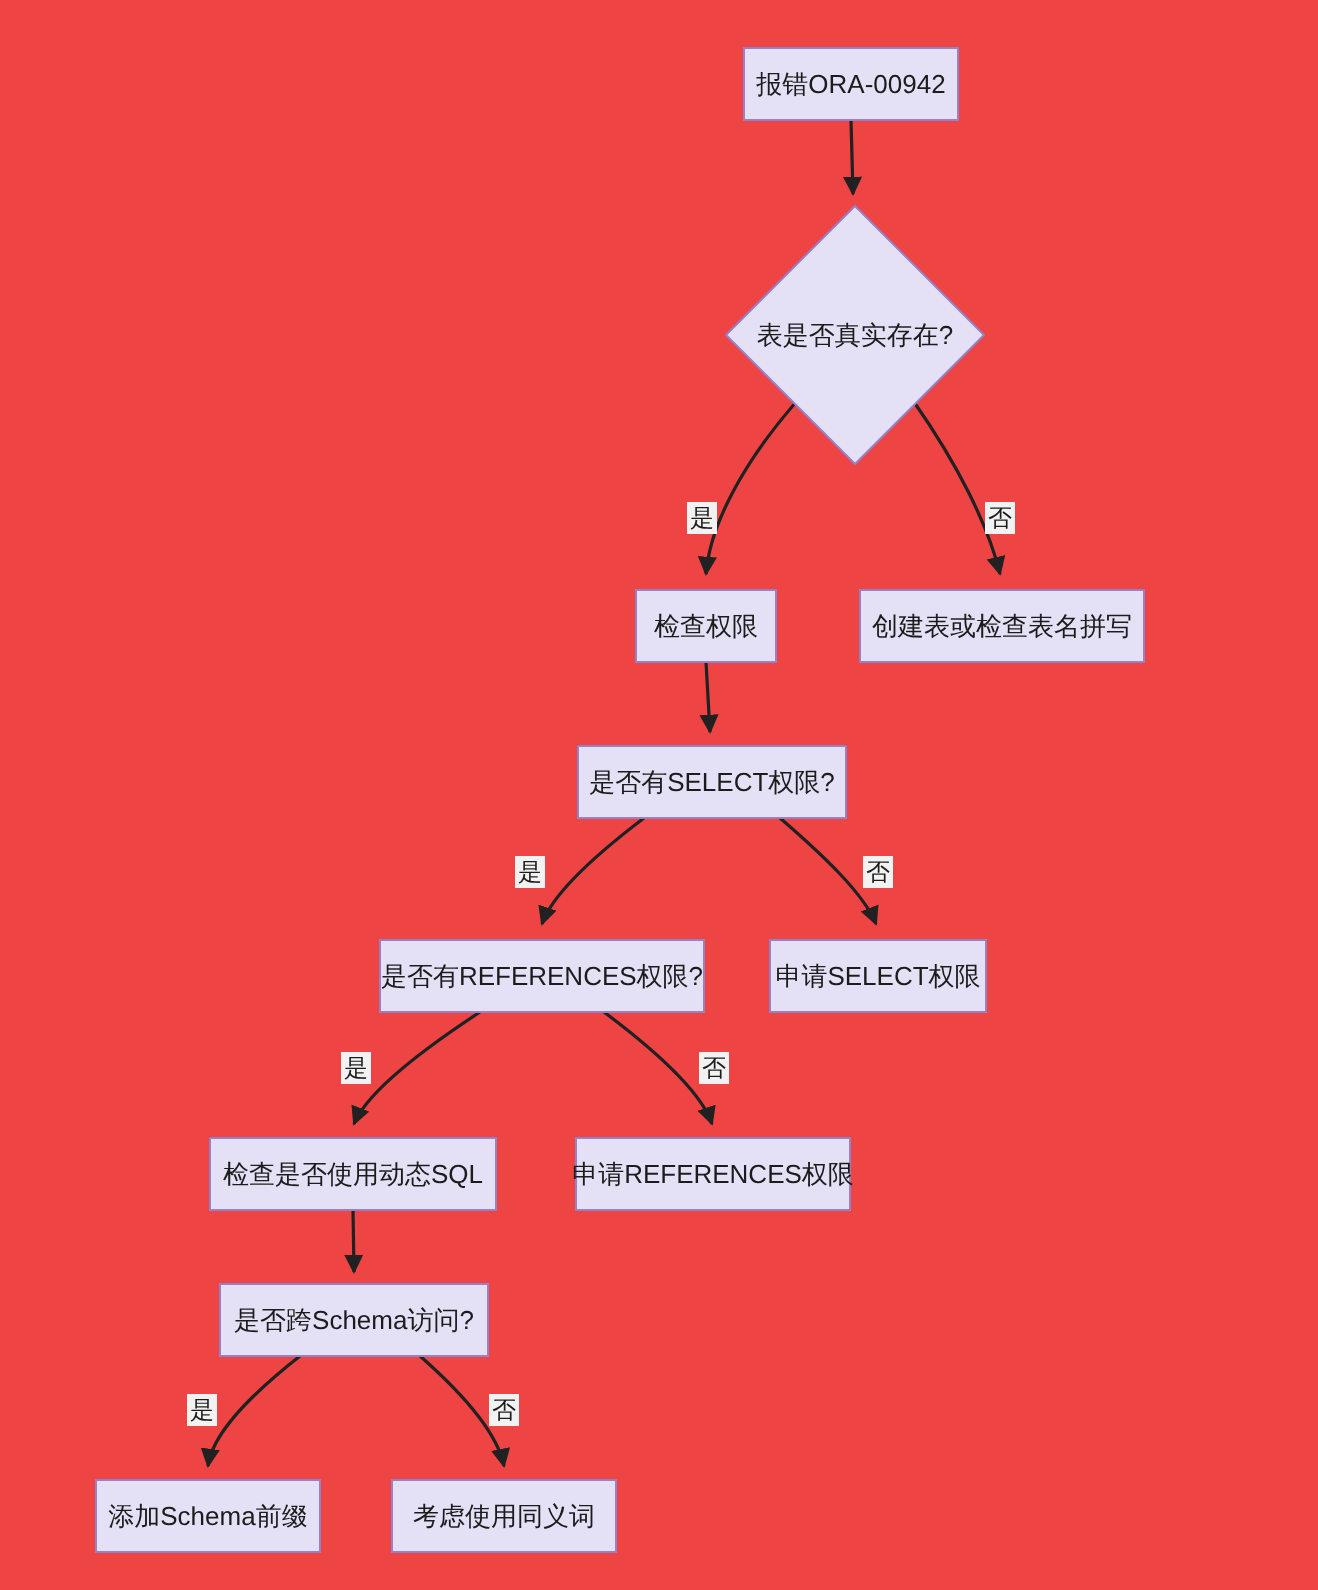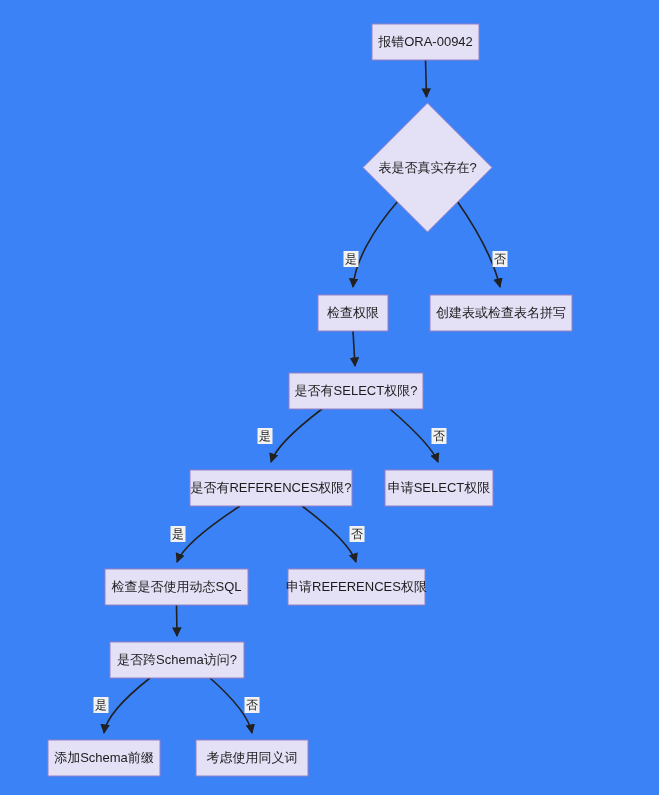--- a/index.html
+++ b/index.html
@@ -11,21 +11,21 @@
   body {
     width: 659px;
     height: 795px;
     font-family: "Liberation Sans", "DejaVu Sans", sans-serif;
     overflow: hidden;
   }
   #flowchart-root {
     position: relative;
     width: 659px;
     height: 795px;
-    background: #3b82f6;
+    background: #ef4444;
   }
   svg.flow-canvas {
     position: absolute;
     top: 0;
     left: 0;
     width: 659px;
     height: 795px;
     display: block;
   }
   .node-shape {

